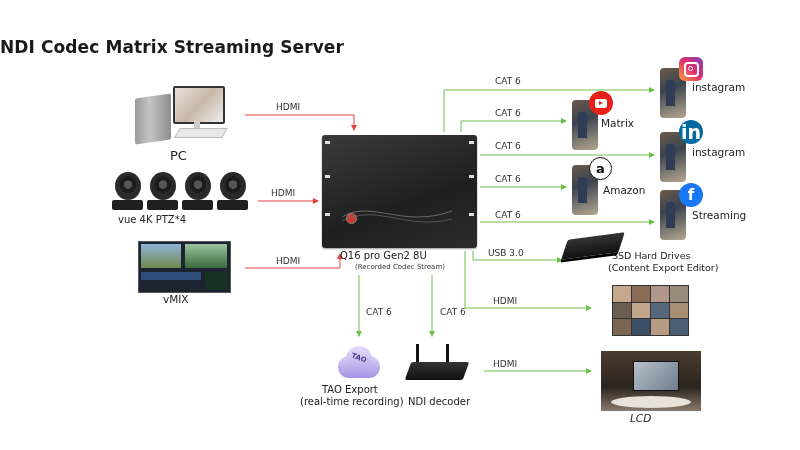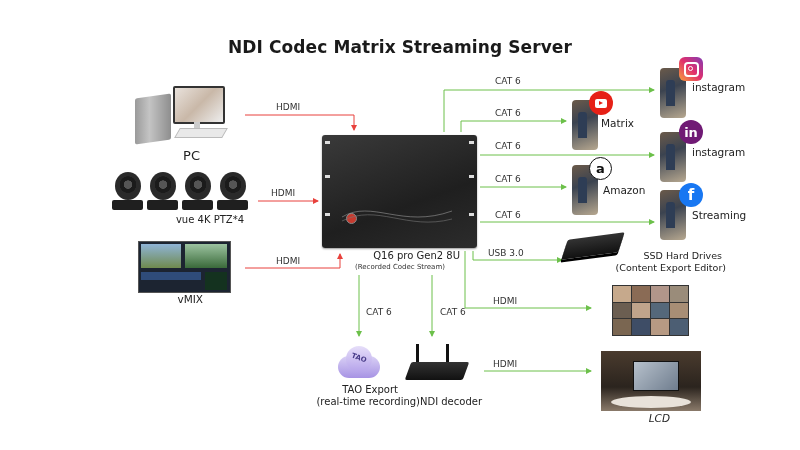--- a/index.html
+++ b/index.html
@@ -1,20 +1,20 @@
 <!DOCTYPE html>
 <html><head>
 <meta charset="utf-8">
 <style>
   html,body{margin:0;padding:0;background:#fff;}
   body{width:800px;height:450px;position:relative;overflow:hidden;font-family:"DejaVu Sans","Liberation Sans",sans-serif;color:#222;}
   .abs{position:absolute;}
-  .title{left:0;width:800px;top:37px;text-align:center;font-size:17px;font-weight:bold;color:#1a1a1a;letter-spacing:0.1px;}
+  .title{left:0;width:800px;top:37px;text-align:left;font-size:17px;font-weight:bold;color:#1a1a1a;letter-spacing:0.1px;}
   .lbl{font-size:9px;color:#333;white-space:nowrap;}
-  .dev-lbl{font-size:10.5px;color:#222;white-space:nowrap;text-align:right;}
+  .dev-lbl{font-size:10.5px;color:#222;white-space:nowrap;text-align:left;}
   .sub{font-size:7px;color:#333;text-align:center;white-space:nowrap;}
   svg.wires{position:absolute;left:0;top:0;}
   .phone{position:absolute;width:26px;height:50px;border-radius:4px;background:linear-gradient(160deg,#6b5a4a 0%,#3b4350 40%,#b7a890 100%);overflow:hidden;}
   .phone::after{content:"";position:absolute;left:6px;top:12px;width:9px;height:26px;background:#2e3d55;border-radius:3px 3px 0 0;}
   .logo{position:absolute;width:24px;height:24px;border-radius:50%;display:flex;align-items:center;justify-content:center;color:#fff;font-weight:bold;font-size:12px;}
 </style>
 </head>
 <body>
 
 <div class="abs title">NDI Codec Matrix Streaming Server</div>
@@ -122,21 +122,21 @@
 
 <div class="phone" style="left:572px;top:100px;"></div>
 <div class="logo" style="left:589px;top:91px;background:#e62117;">
   <div style="width:12px;height:9px;background:#fff;border-radius:2px;position:relative;">
       <div style="position:absolute;left:4px;top:2px;width:0;height:0;border-left:4px solid #e62117;border-top:2.5px solid transparent;border-bottom:2.5px solid transparent;"></div>
     </div>
 </div>
 <div class="abs dev-lbl" style="left:601px;top:117px;">Matrix</div>
 
 <div class="phone" style="left:660px;top:132px;"></div>
-<div class="logo" style="left:679px;top:120px;background:#701a75;font-size:13px;">in</div>
+<div class="logo" style="left:679px;top:120px;background:#0369a1;font-size:19px;">in</div>
 <div class="abs dev-lbl" style="left:692px;top:146px;">instagram</div>
 
 <div class="phone" style="left:572px;top:165px;"></div>
 <div class="logo" style="left:589px;top:157px;background:#fff;border:1.5px solid #111;color:#111;font-size:13px;width:21px;height:21px;">a</div>
 <div class="abs dev-lbl" style="left:603px;top:184px;">Amazon</div>
 
 <div class="phone" style="left:660px;top:190px;"></div>
 <div class="logo" style="left:679px;top:183px;background:#1877f2;font-size:15px;">f</div>
 <div class="abs dev-lbl" style="left:692px;top:209px;">Streaming</div>
 

